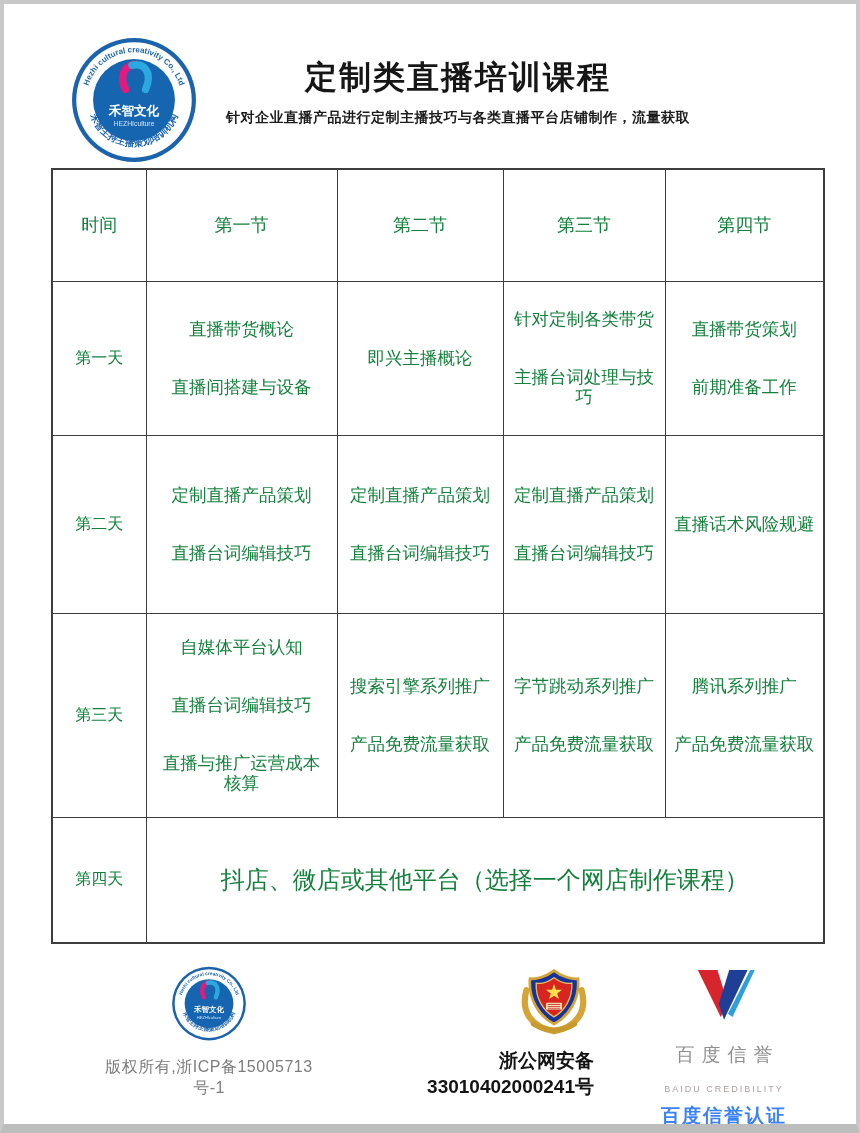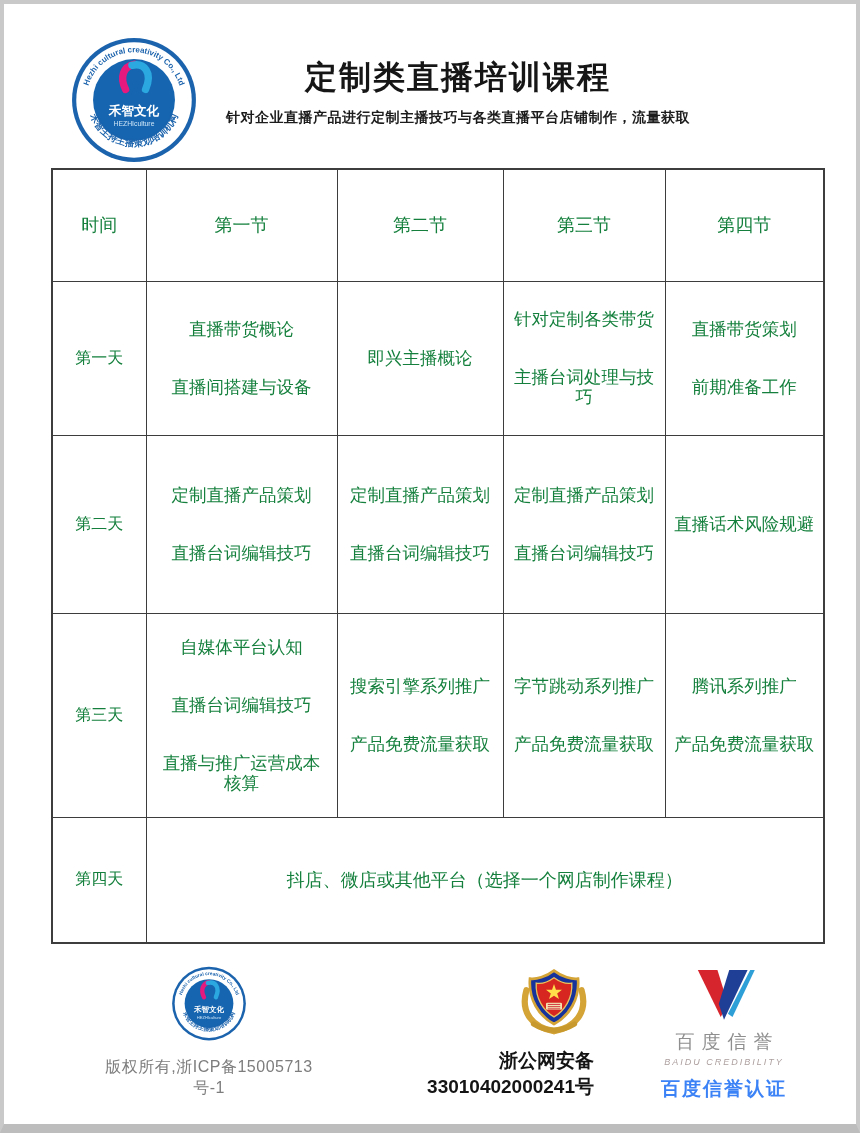--- a/index.html
+++ b/index.html
@@ -16,35 +16,35 @@
 
   
   table.course{position:absolute;left:47px;top:164px;width:772px;border-collapse:collapse;
                table-layout:fixed;border:2px solid #3d3d3d;}
   table.course td{border:1px solid #3d3d3d;text-align:center;vertical-align:middle;
                   color:#15803d;font-weight:400;padding:8px;}
   td.hd{font-size:18px;}
   td.day{font-size:16px;}
   .lines{display:flex;flex-direction:column;align-items:center;justify-content:center;gap:38px;
          font-size:17.5px;line-height:1.15;}
-  td.merged{text-align:left;padding-left:13px;font-size:18px;}
+  td.merged{text-align:left;padding-left:13px;font-size:24px;}
   tr.r-head{height:112px;}
   tr.r-d1{height:154px;}
   tr.r-d2{height:178px;}
   tr.r-d3{height:204px;}
   tr.r-d4{height:126px;}
 
   
   .f-copy{position:absolute;left:100px;top:962px;width:210px;text-align:center;}
   .f-copy .txt{margin-top:12px;font-size:16px;color:#7d7d7d;letter-spacing:0.5px;}
   .f-police{position:absolute;left:350px;top:956px;width:240px;text-align:right;}
   .f-police .txt{margin-top:4px;font-size:19px;font-weight:700;color:#141414;}
   .f-baidu{position:absolute;left:640px;top:962px;width:160px;text-align:center;}
-  .f-baidu .nm{margin-top:4px;font-size:19px;color:#8f8f8f;letter-spacing:7px;text-indent:7px;}
-  .f-baidu .en{margin-top:2px;font-size:9px;color:#ad9f9f;letter-spacing:2px;font-style:italic;}
+  .f-baidu .nm{margin-top:17px;font-size:19px;color:#8f8f8f;letter-spacing:7px;text-indent:7px;}
+  .f-baidu .en{margin-top:16px;font-size:9px;color:#ad9f9f;letter-spacing:2px;}
   .f-baidu .cert{margin-top:9px;font-size:19px;font-weight:700;color:#3b82f6;letter-spacing:2px;}
 </style>
 </head>
 <body>
 
 <div class="page">
 
   <div class="hdr-logo">
     <svg viewBox="0 0 120 120" width="128" height="126">
       <circle cx="60" cy="60" r="59" fill="#1b63ad"></circle>

